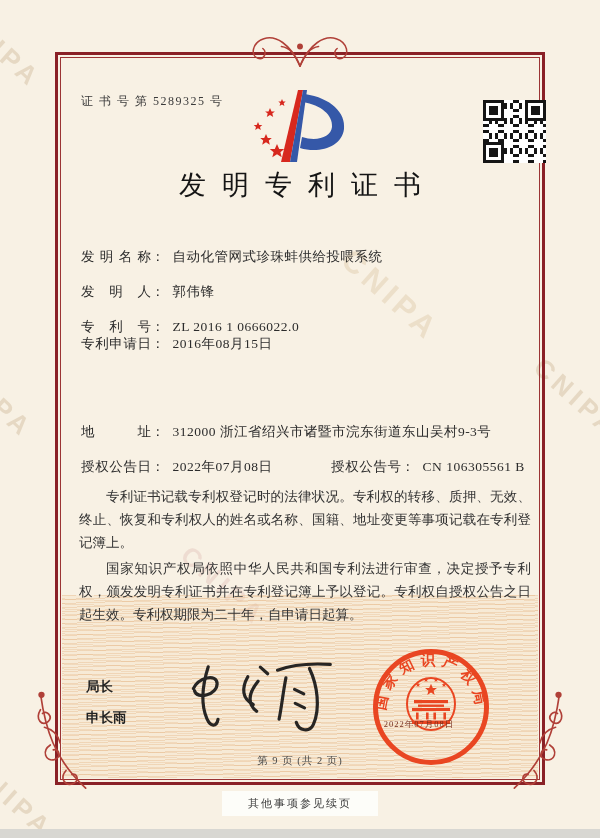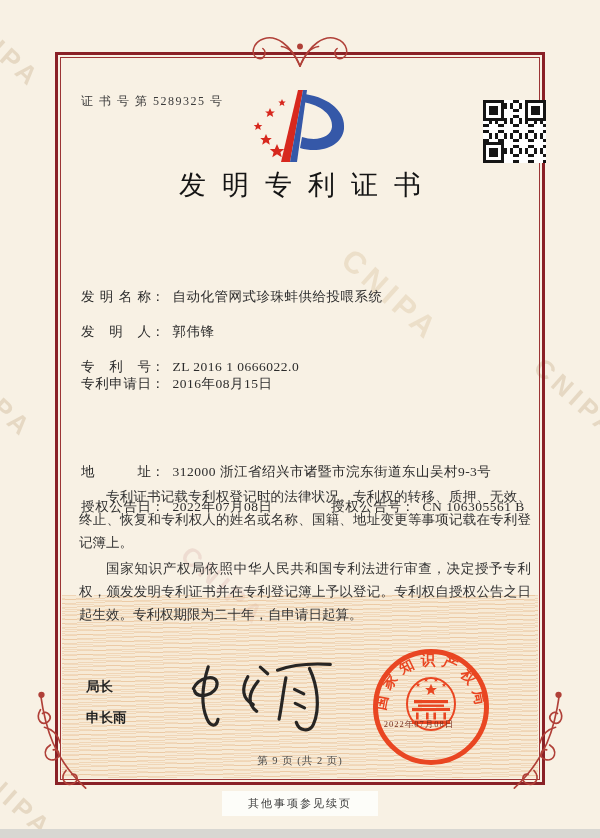--- a/index.html
+++ b/index.html
@@ -43,21 +43,21 @@
     position:absolute;left:425px;top:45px;width:63px;height:63px;z-index:1;background:#fff;
   }
   .qr i{position:absolute;width:3px;height:3px;background:#151515;}
   .logo{position:absolute;left:190px;top:32px;width:115px;height:80px;z-index:1;}
   .title{
     position:absolute;left:0;top:112px;width:100%;z-index:1;
     text-align:center;font-size:27px;letter-spacing:16px;text-indent:16px;color:#151515;
   }
   
   .field-row{position:absolute;left:23px;z-index:1;font-size:13.5px;white-space:nowrap;color:#2c2c2c;}
-  .flabel{display:inline-block;width:70px;text-align:justify;text-align-last:justify;margin-top:40px;}
+  .flabel{display:inline-block;width:70px;text-align:justify;text-align-last:justify;}
   .fcolon{display:inline-block;margin-right:8px;}
   .fvalue{letter-spacing:.5px;}
   .col2{position:absolute;left:250px;top:0;white-space:nowrap;}
   
   .body-text{
     position:absolute;left:21px;top:430px;width:452px;z-index:1;
     font-size:13.5px;line-height:23px;text-align:justify;color:#333;
   }
   .body-text p{margin:0 0 3px 0;text-indent:2em;}
   

